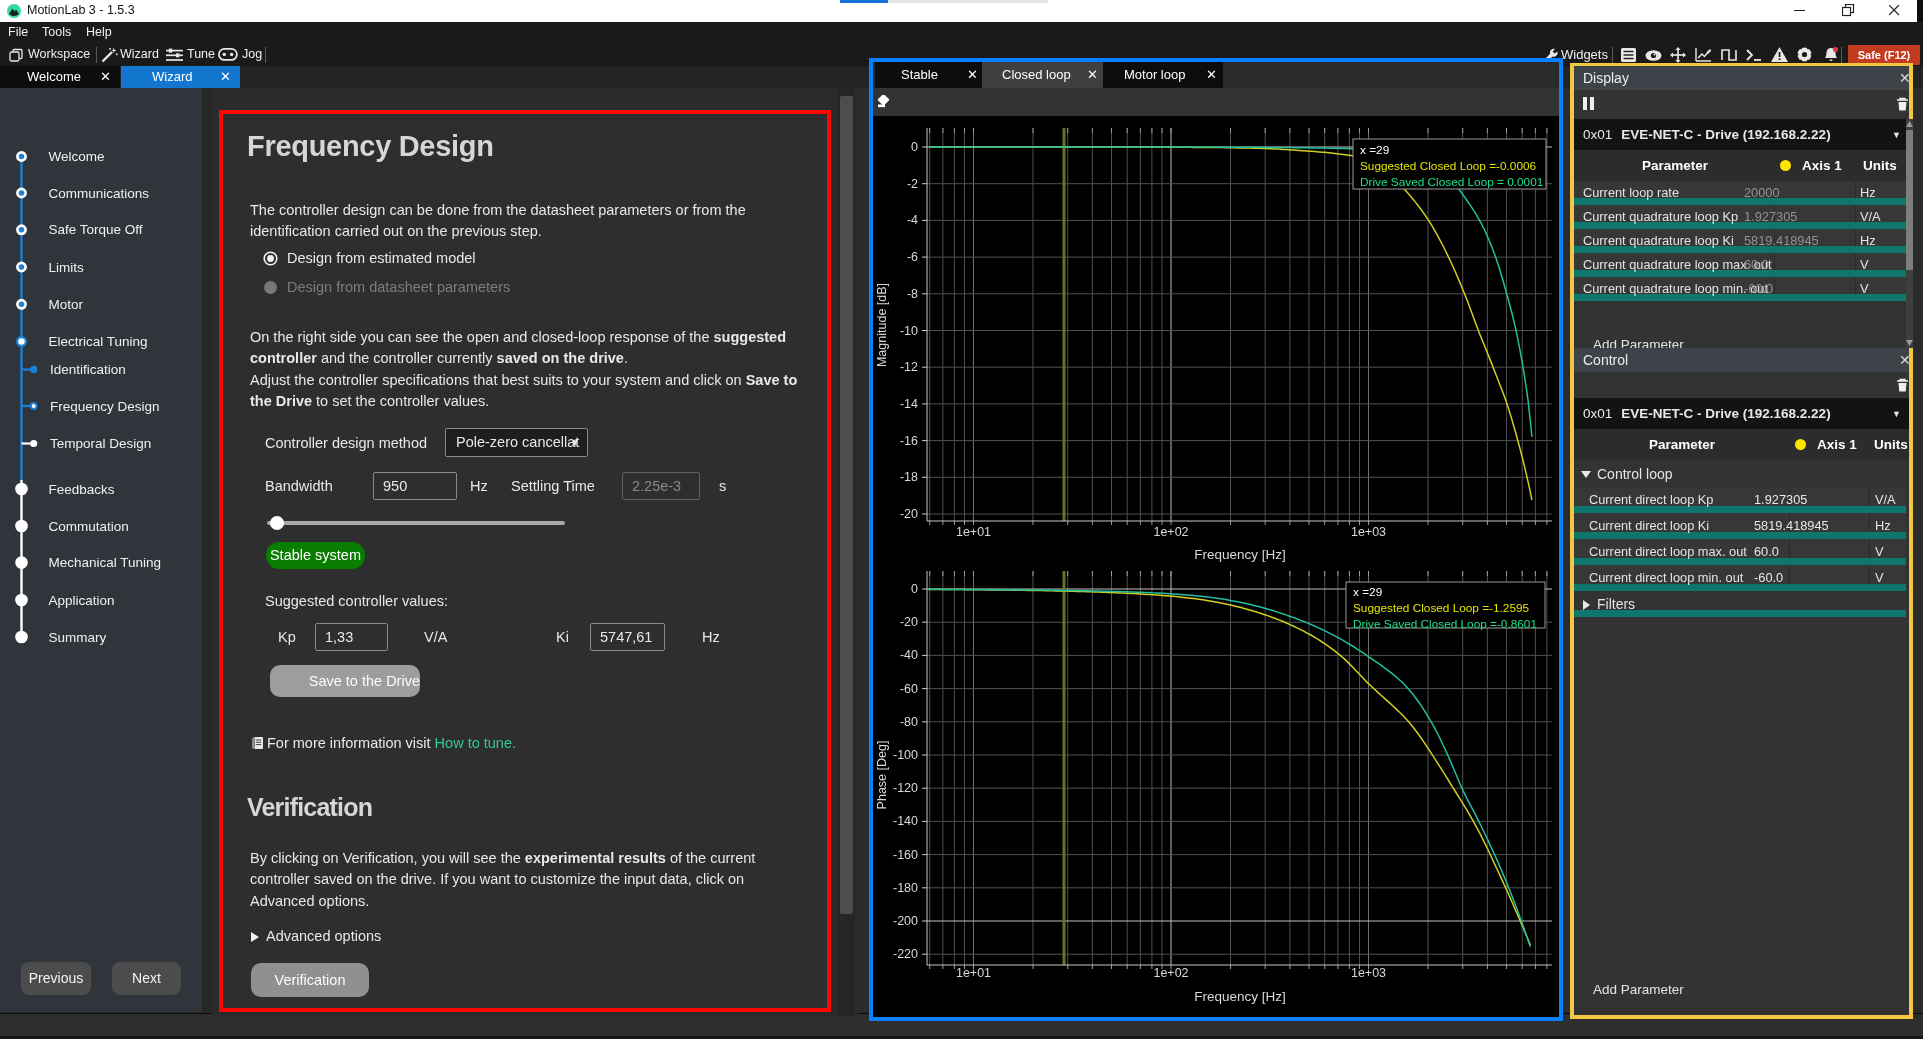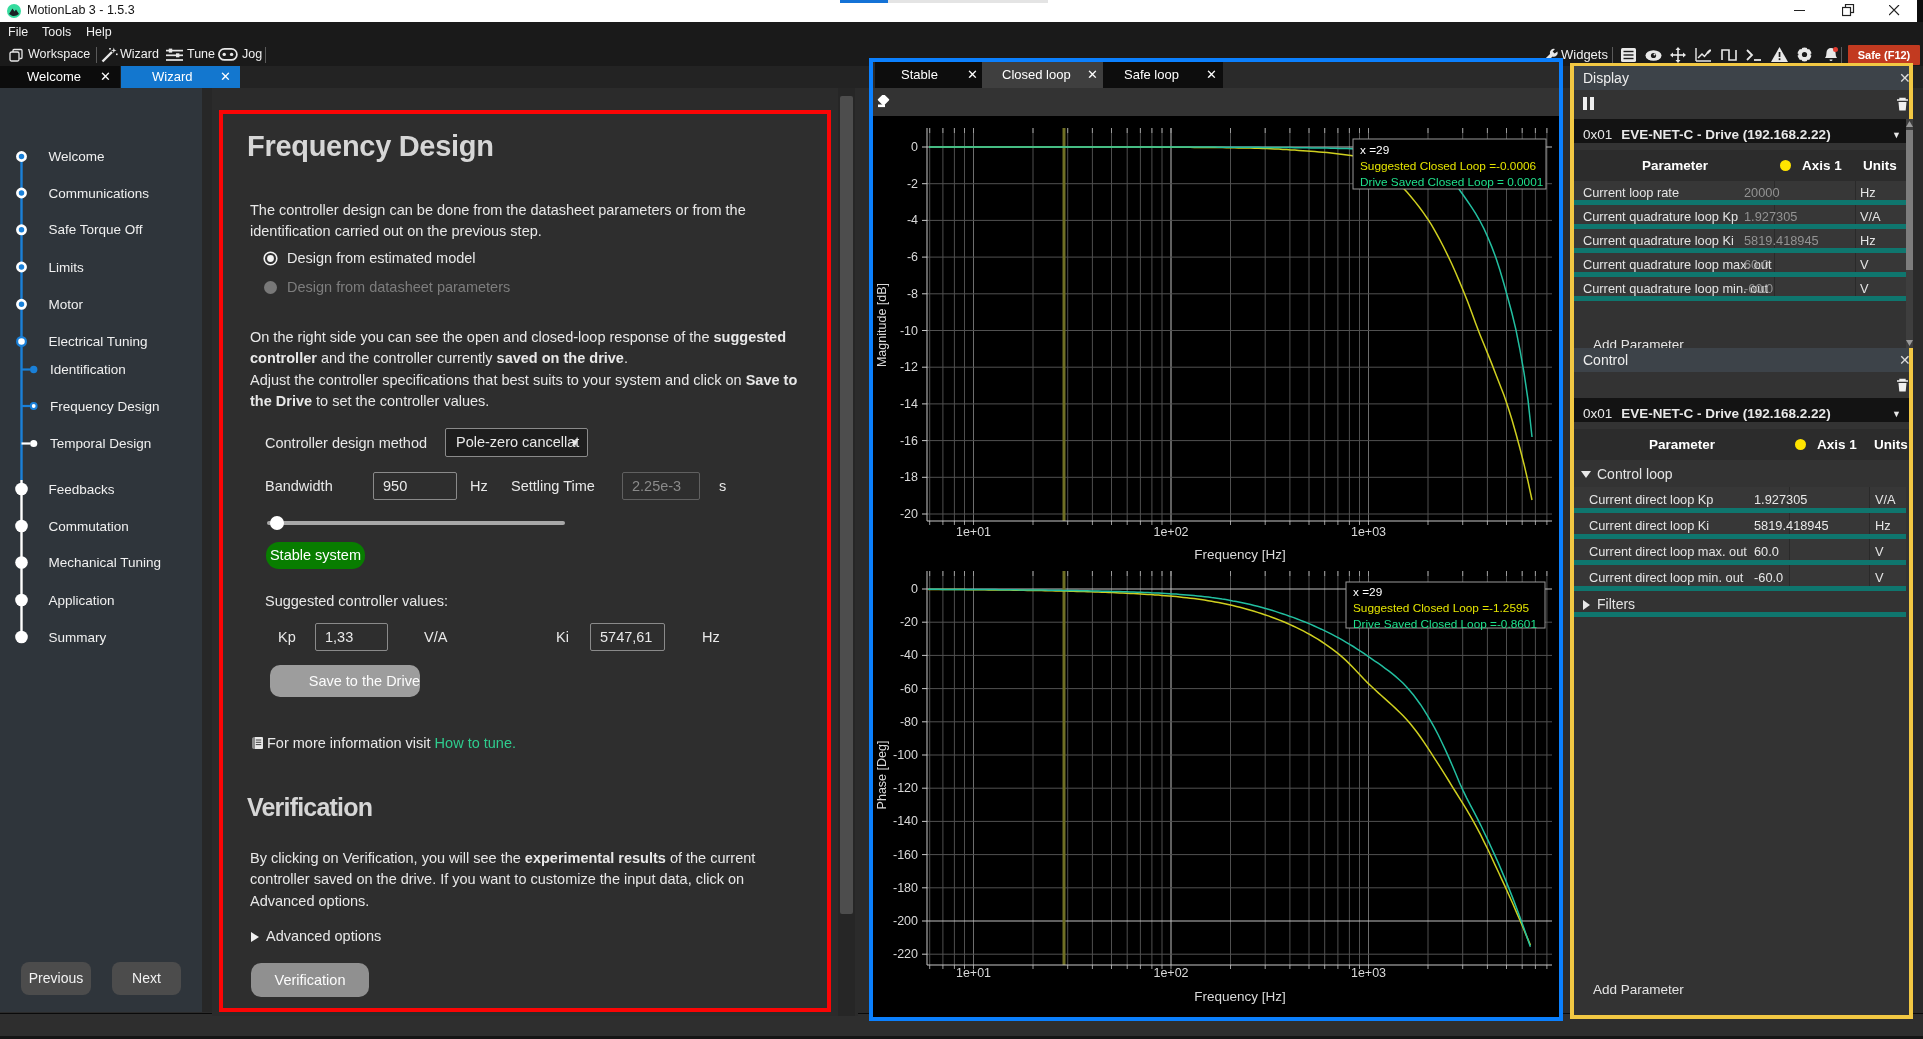--- a/index.html
+++ b/index.html
@@ -23,23 +23,23 @@
 .rp b{font-weight:bold}
 #scrollv{left:838px;top:88px;width:17px;height:928px;background:#262626}
 #scrollv-thumb{left:840px;top:96px;width:13px;height:818px;background:#4d4d4d;border-radius:2px}
 #bluepanel{left:869px;top:58px;width:694px;height:963px;border:4px solid #0b80fe;background:#000}
 #bp-tabrow{left:873px;top:62px;width:686px;height:26px;background:#2a2a2a}
 #bp-iconrow{left:873px;top:88px;width:686px;height:28px;background:#333}
 .btab{position:absolute;top:0;height:26px;color:#fff;font-size:13px}
 #rightpanel{left:1570px;top:63px;width:343px;height:956px;border:4px solid #f2c843;background:#333}
 .rphead{position:absolute;left:1574px;width:335px;height:24px;background:#3d4349;color:#ededed;font-size:14px}
 .wrow{position:absolute;left:1574px;width:335px;background:#333}
-.devbar{position:absolute;left:1574px;width:335px;height:24px;background:#131313;color:#e8e8e8;font-size:13.5px}
+.devbar{position:absolute;left:1574px;width:335px;height:31px;background:#131313;color:#e8e8e8;font-size:13.5px}
 .thead{position:absolute;left:1574px;width:335px;height:31px;background:#2c2c2c;color:#fff;font-size:13.5px;font-weight:bold}
-.prow{position:absolute;left:1574px;width:332px;background:#373737;border-bottom:5px solid #0f766e;color:#e4e4e4;font-size:12.8px}
+.prow{position:absolute;left:1574px;width:332px;background:#373737;border-bottom:7px solid #0f766e;color:#e4e4e4;font-size:12.8px}
 .pval{position:absolute;color:#939393;font-size:12.8px}
 .punit{position:absolute;color:#e4e4e4}
 .vcell{position:absolute;top:0;bottom:0;border-left:1px solid #2a2a2a}
 .ccell{position:absolute;top:0;bottom:0;border-left:1px solid #2a2a2a}
 #statusbar{left:0;top:1013px;width:1923px;height:23px;background:#2e2e2e;border-top:1px solid #0a0a0a}
 #botline{left:0;top:1036px;width:1923px;height:3px;background:#151515}
 </style></head>
 <body>
 <div class="abs" id="titlebar">
   <div class="abs" style="left:1917px;top:0;width:6px;height:22px;background:#0d0d0d"></div>
@@ -269,21 +269,21 @@
 <div class="abs" id="bp-tabrow">
   <div class="btab" style="left:2px;width:107px;background:#0d0d0d">
       <span class="abs" style="left:26px;top:5px">Stable</span>
       <span class="abs" style="left:92px;top:5px">✕</span>
     </div>
   <div class="btab" style="left:109px;width:121px;background:#3f3f3f">
       <span class="abs" style="left:20px;top:5px">Closed loop</span>
       <span class="abs" style="left:105px;top:5px">✕</span>
     </div>
   <div class="btab" style="left:230px;width:120px;background:#0d0d0d">
-      <span class="abs" style="left:21px;top:5px">Safe loop</span>
+      <span class="abs" style="left:21px;top:5px">Motor loop</span>
       <span class="abs" style="left:103px;top:5px">✕</span>
     </div>
 </div>
 <div class="abs" id="bp-iconrow">
   <svg class="abs" style="left:3px;top:7px" width="15" height="14">
       <rect x="3.2" y="0.5" width="8.6" height="8.6" rx="1" transform="rotate(45 7.5 4.8)" fill="#fff"></rect>
       <rect x="2" y="9.5" width="7" height="2.6" fill="#fff"></rect>
     </svg>
 </div>
 <svg width="686" height="900" viewBox="0 0 686 900" style="position:absolute;left:873px;top:116px">

